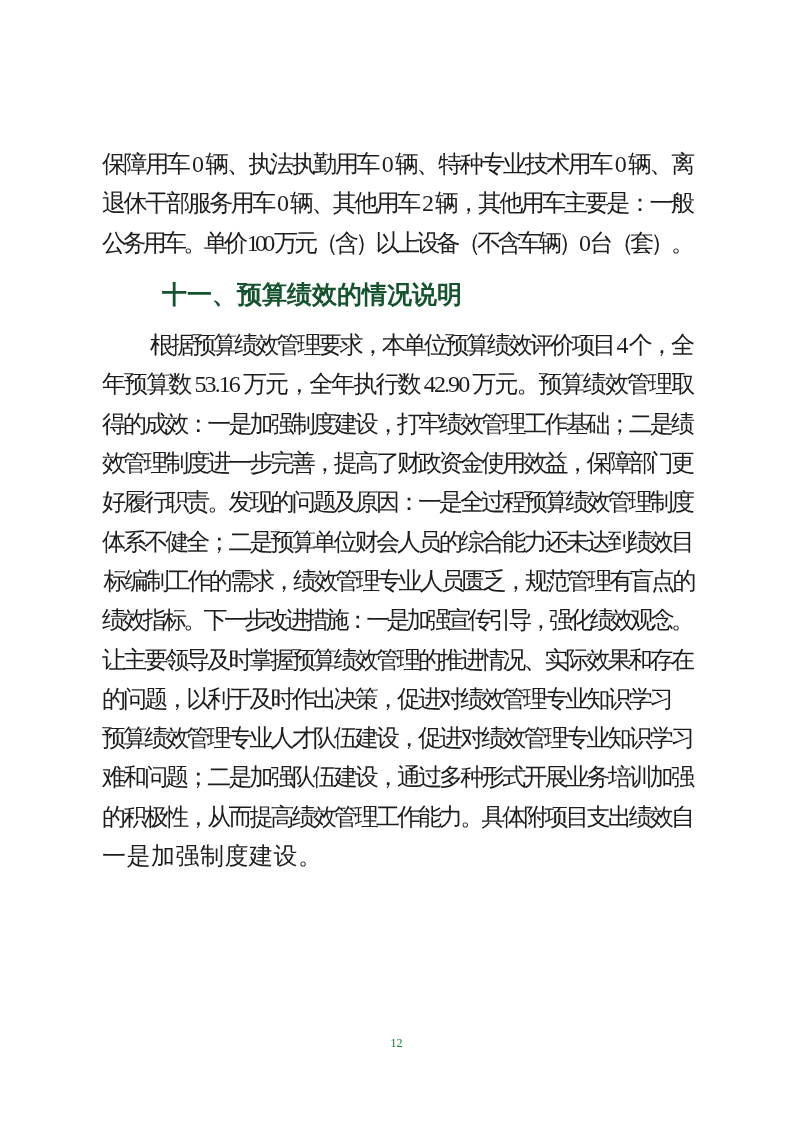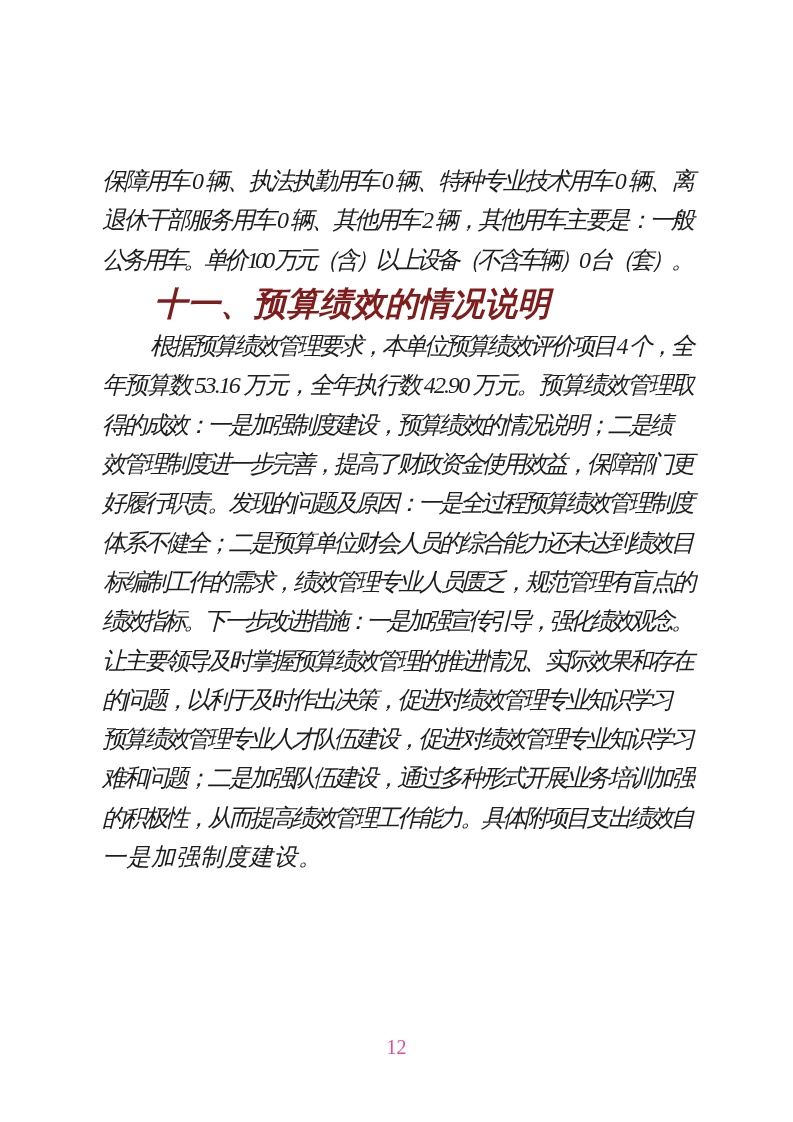--- a/index.html
+++ b/index.html
@@ -12,71 +12,70 @@
     width: 793px;
     height: 1122px;
     background: #ffffff;
     overflow: hidden;
     font-family: "Liberation Serif", "DejaVu Serif", serif;
     color: #1d1d1d;
   }
   .content {
     position: absolute;
     left: 102px;
-    top: 162px;
+    top: 145px;
     width: 593px;
-    font-style: italic;
   }
   .para { width: 593px; }
   .line {
     white-space: nowrap;
     font-size: 24px;
     line-height: 39.3px;
     height: 39.3px;
     overflow: visible;
   }
   .line.indent { text-indent: 48px; }
   .line.flush { letter-spacing: 0.5px; }
   .heading {
     font-family: "Liberation Sans", "DejaVu Sans", sans-serif;
     font-weight: bold;
-    font-size: 33px;
+    font-size: 25px;
     line-height: 39.3px;
     height: 39.3px;
-    margin: 4px;
+    margin: 12px;
     padding-left: 48px;
     white-space: nowrap;
-    color: #7f1d1d;
+    color: #14532d;
   }
   .page-number {
     position: absolute;
     left: 0;
     right: 0;
     top: 1036px;
     text-align: center;
-    font-size: 20px;
+    font-size: 12px;
     font-family: "Liberation Serif", "DejaVu Serif", serif;
-    color: #ec4899;
+    color: #15803d;
   }
 </style>
 </head>
 <body>
 
 <div class="page">
   <div class="content">
     <div class="para">
         <div class="line" style="letter-spacing: -2.39px;">保障用车 0 辆、执法执勤用车 0 辆、特种专业技术用车 0 辆、离</div>
         <div class="line" style="letter-spacing: -2.55px;">退休干部服务用车 0 辆、其他用车 2 辆，其他用车主要是：一般</div>
         <div class="line" style="letter-spacing: -3.67px;">公务用车。单价 100 万元（含）以上设备（不含车辆）0 台（套）。</div>
       </div>
     <div class="heading">十一、预算绩效的情况说明</div>
     <div class="para">
         <div class="line indent" style="letter-spacing: -2.93px;">根据预算绩效管理要求，本单位预算绩效评价项目 4 个，全</div>
         <div class="line" style="letter-spacing: -1.91px;">年预算数 53.16 万元，全年执行数 42.90 万元。预算绩效管理取</div>
-        <div class="line" style="letter-spacing: -2.93px;">得的成效：一是加强制度建设，预算绩效的情况说明；二是绩</div>
+        <div class="line" style="letter-spacing: -2.93px;">得的成效：一是加强制度建设，打牢绩效管理工作基础；二是绩</div>
         <div class="line" style="letter-spacing: -2.93px;">效管理制度进一步完善，提高了财政资金使用效益，保障部门更</div>
         <div class="line" style="letter-spacing: -2.93px;">好履行职责。发现的问题及原因：一是全过程预算绩效管理制度</div>
         <div class="line" style="letter-spacing: -2.93px;">体系不健全；二是预算单位财会人员的综合能力还未达到绩效目</div>
         <div class="line" style="letter-spacing: -2.93px; text-align: center;">标编制工作的需求，绩效管理专业人员匮乏，规范管理有盲点的</div>
         <div class="line" style="letter-spacing: -3.68px;">绩效指标。下一步改进措施：一是加强宣传引导，强化绩效观念。</div>
         <div class="line" style="letter-spacing: -2.93px;">让主要领导及时掌握预算绩效管理的推进情况、实际效果和存在</div>
         <div class="line" style="letter-spacing: -2.93px;">的问题，以利于及时作出决策，促进对绩效管理专业知识学习</div>
         <div class="line" style="letter-spacing: -2.93px;">预算绩效管理专业人才队伍建设，促进对绩效管理专业知识学习</div>
         <div class="line" style="letter-spacing: -2.93px;">难和问题；二是加强队伍建设，通过多种形式开展业务培训加强</div>
         <div class="line" style="letter-spacing: -2.93px;">的积极性，从而提高绩效管理工作能力。具体附项目支出绩效自</div>

